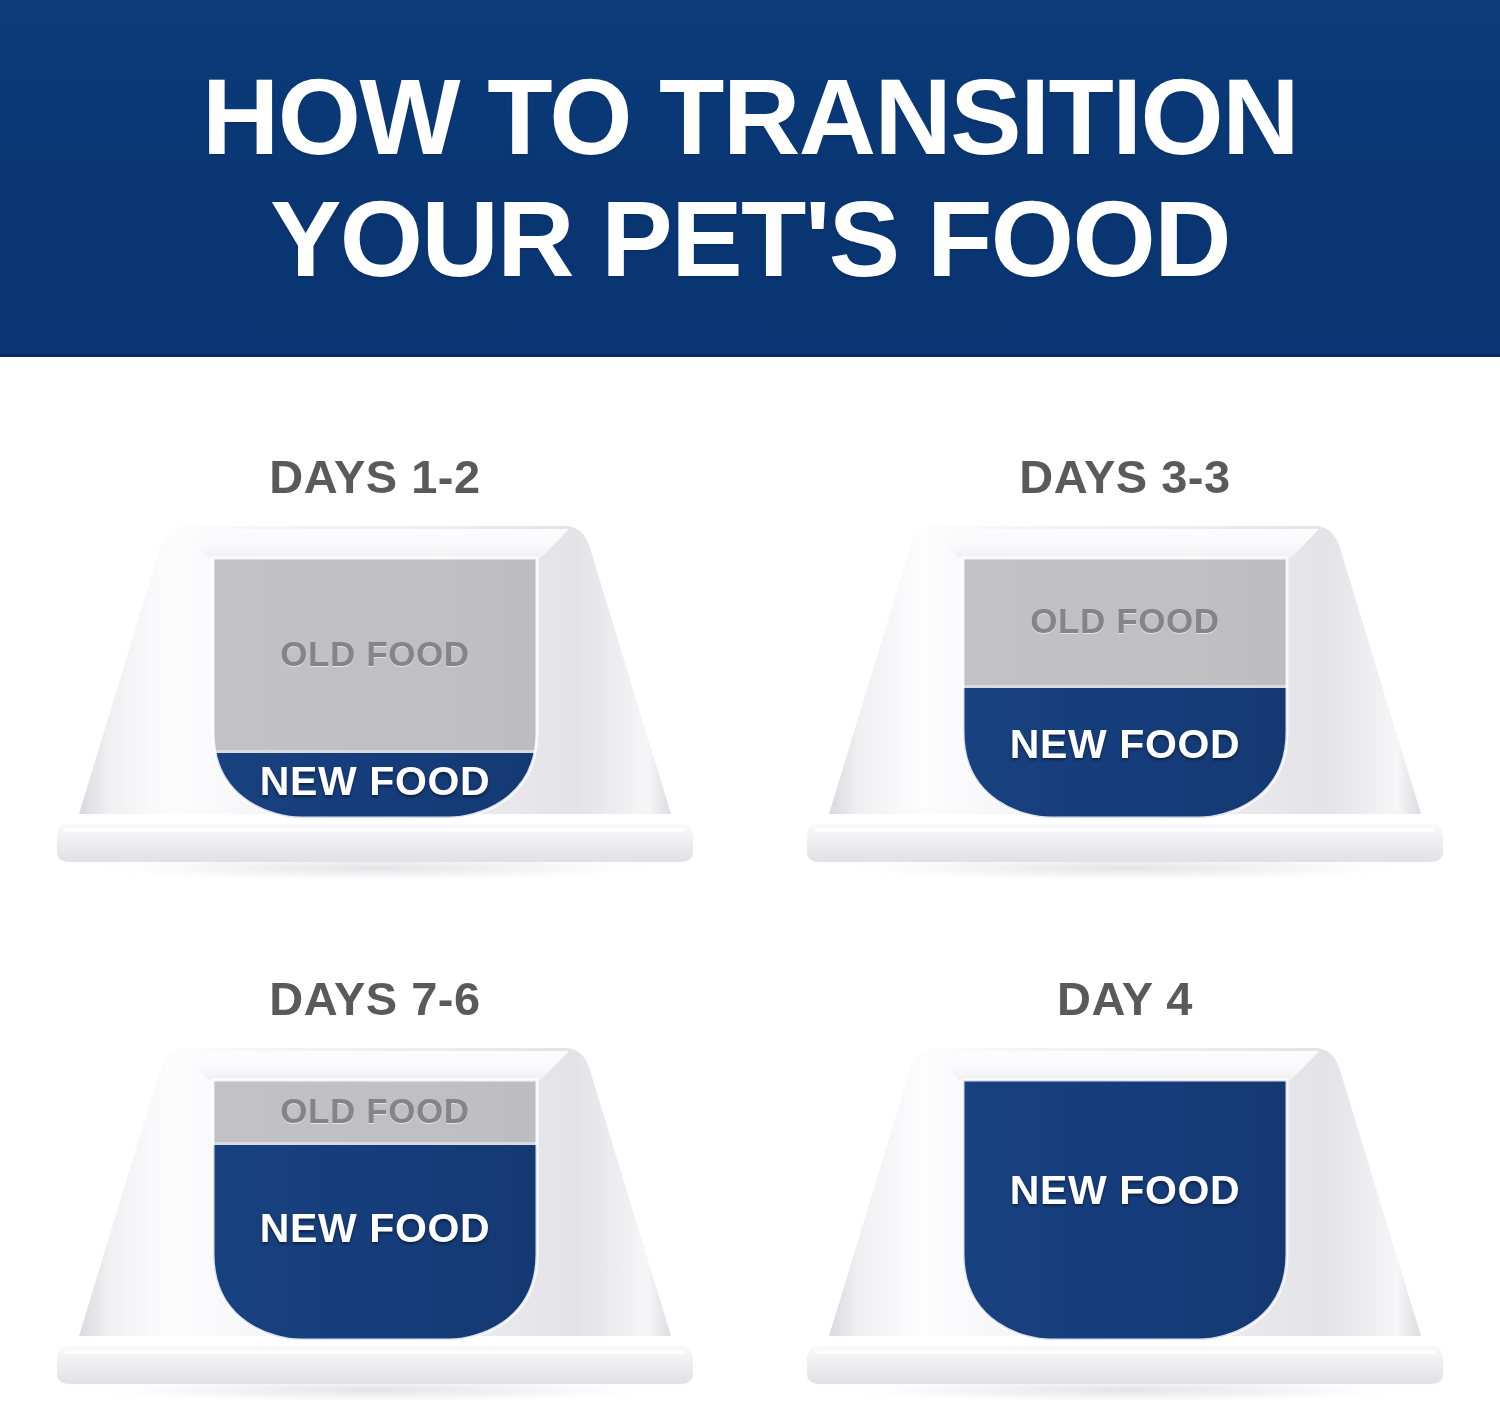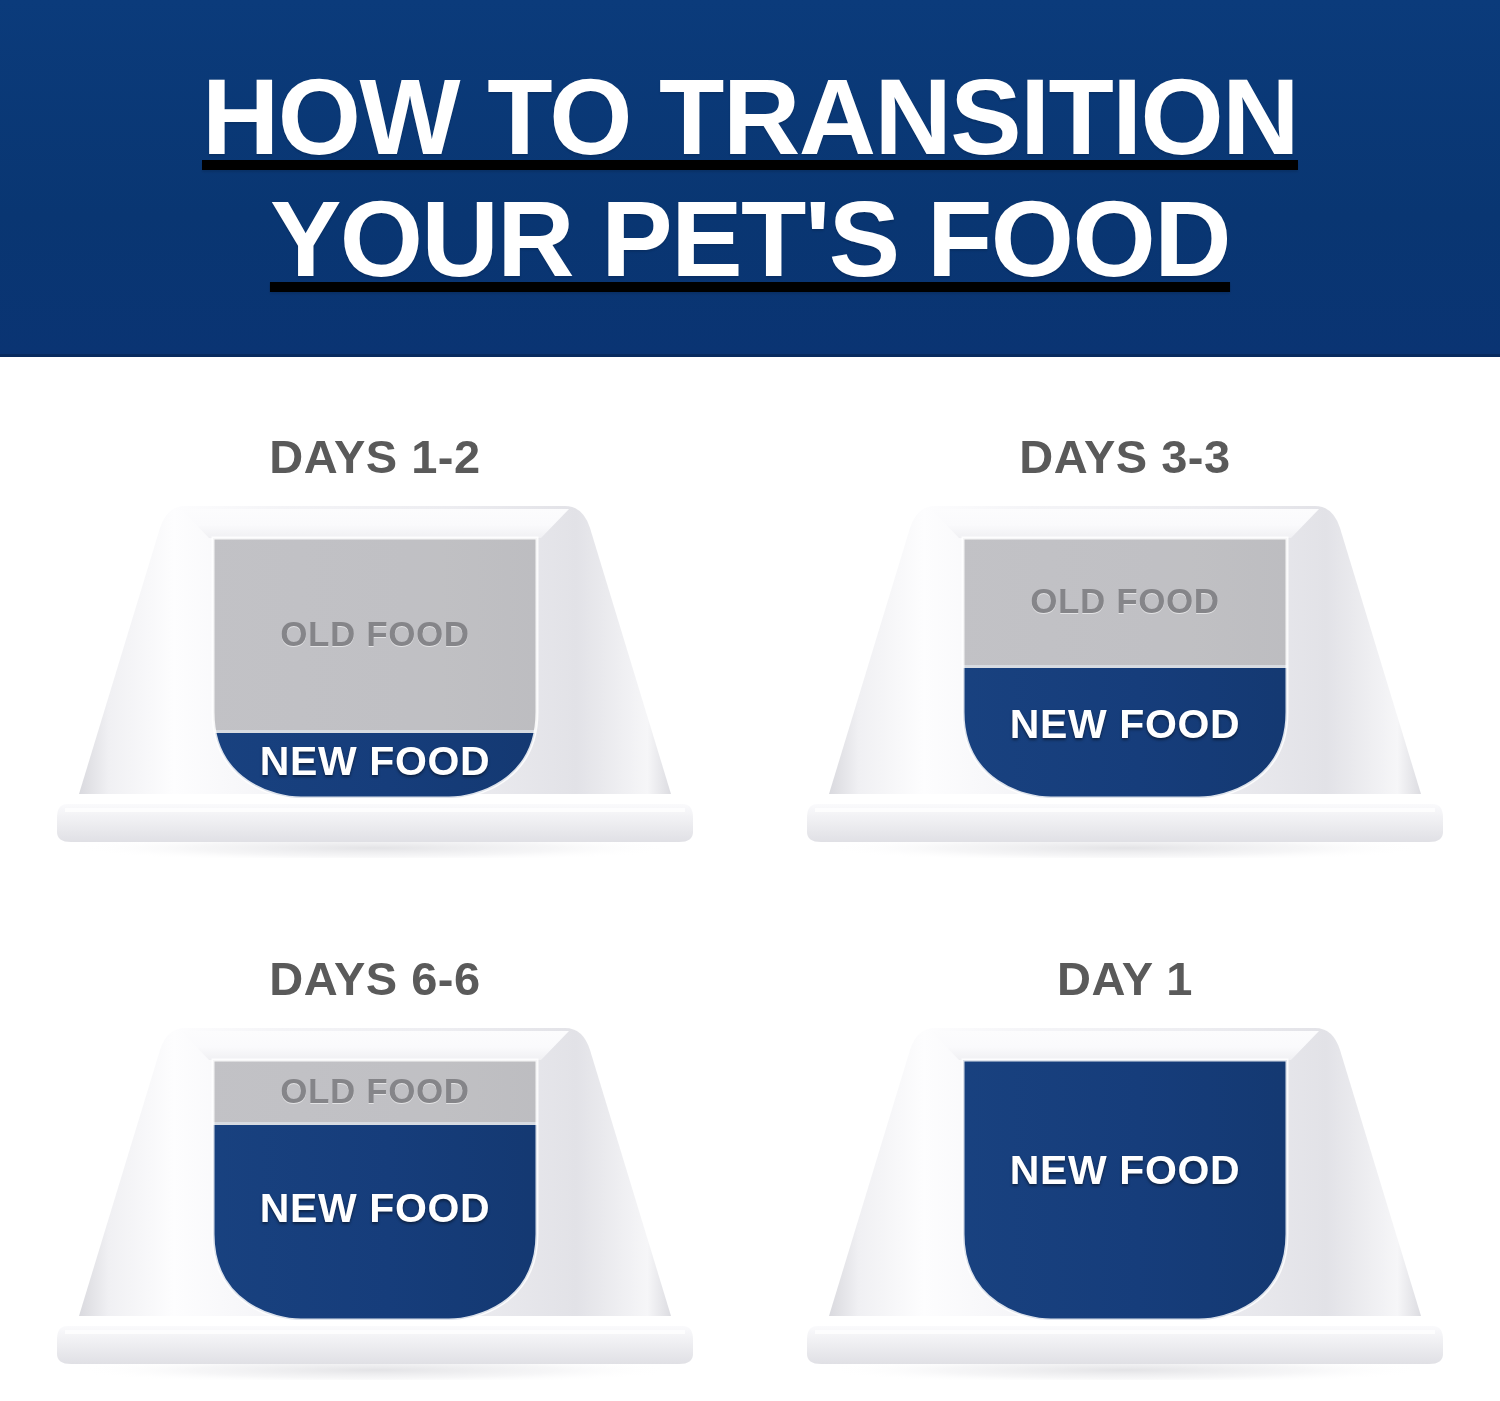--- a/index.html
+++ b/index.html
@@ -22,21 +22,20 @@
     top: 0;
     width: 1500px;
     height: 357px;
     background: linear-gradient(180deg, #0b3b7b 0%, #093672 60%, #0a3473 100%);
     box-sizing: border-box;
     display: flex;
     flex-direction: column;
     align-items: center;
     justify-content: center;
     overflow: hidden;
-    text-decoration: underline;
   }
   #header-banner::after {
     content: "";
     position: absolute;
     left: 0;
     bottom: 0;
     width: 100%;
     height: 3px;
     background: rgba(0,0,0,0.18);
   }
@@ -69,21 +68,21 @@
     position: relative;
     display: flex;
     flex-direction: column;
     align-items: center;
   }
   .day-label {
     color: #5a5a5a;
     font-weight: 700;
     font-size: 47px;
     letter-spacing: 0.5px;
-    margin-top: 72px;
+    margin-top: 92px;
     margin-bottom: 0;
     text-align: center;
     white-space: nowrap;
   }
   .bowl-wrap {
     position: relative;
     width: 660px;
     height: 360px;
     margin-top: 14px;
   }
@@ -248,21 +247,21 @@
           </g>
           <path d="M 168 40 L 492 40 L 492 214 C 492 284 430 300 404 300 L 256 300 C 230 300 168 284 168 214 Z" fill="none" stroke="rgba(255,255,255,0.85)" stroke-width="3"></path>
           <path d="M 22 306 Q 12 306 12 320 L 12 334 Q 12 344 26 344 L 634 344 Q 648 344 648 334 L 648 320 Q 648 306 638 306 Z" fill="url(#footb1)"></path>
           <rect x="20" y="310" width="620" height="4" fill="rgba(255,255,255,0.75)"></rect>
         </svg>
         <div class="food-label label-old" style="top: 83px;">OLD FOOD</div>
         <div class="food-label label-new" style="top: 202.6px;">NEW FOOD</div>
       </div>
     </div>
     <div class="bowl-cell">
-      <div class="day-label">DAYS 6-6</div>
+      <div class="day-label">DAYS 7-6</div>
       <div class="bowl-wrap">
         <svg class="bowl-svg" viewBox="0 0 660 360">
           <defs>
             <linearGradient id="shellb2" x1="0%" y1="0%" x2="100%" y2="0%">
               <stop offset="0%" stop-color="#d9d9de"></stop>
               <stop offset="5%" stop-color="#f0f0f3"></stop>
               <stop offset="16%" stop-color="#fdfdfe"></stop>
               <stop offset="34%" stop-color="#f4f4f7"></stop>
               <stop offset="62%" stop-color="#ededf1"></stop>
               <stop offset="84%" stop-color="#e2e2e7"></stop>
@@ -313,21 +312,21 @@
           </g>
           <path d="M 168 40 L 492 40 L 492 214 C 492 284 430 300 404 300 L 256 300 C 230 300 168 284 168 214 Z" fill="none" stroke="rgba(255,255,255,0.85)" stroke-width="3"></path>
           <path d="M 22 306 Q 12 306 12 320 L 12 334 Q 12 344 26 344 L 634 344 Q 648 344 648 334 L 648 320 Q 648 306 638 306 Z" fill="url(#footb2)"></path>
           <rect x="20" y="310" width="620" height="4" fill="rgba(255,255,255,0.75)"></rect>
         </svg>
         <div class="food-label label-old" style="top: 50.5px;">OLD FOOD</div>
         <div class="food-label label-new" style="top: 164.9px;">NEW FOOD</div>
       </div>
     </div>
     <div class="bowl-cell">
-      <div class="day-label">DAY 1</div>
+      <div class="day-label">DAY 4</div>
       <div class="bowl-wrap">
         <svg class="bowl-svg" viewBox="0 0 660 360">
           <defs>
             <linearGradient id="shellb3" x1="0%" y1="0%" x2="100%" y2="0%">
               <stop offset="0%" stop-color="#d9d9de"></stop>
               <stop offset="5%" stop-color="#f0f0f3"></stop>
               <stop offset="16%" stop-color="#fdfdfe"></stop>
               <stop offset="34%" stop-color="#f4f4f7"></stop>
               <stop offset="62%" stop-color="#ededf1"></stop>
               <stop offset="84%" stop-color="#e2e2e7"></stop>

